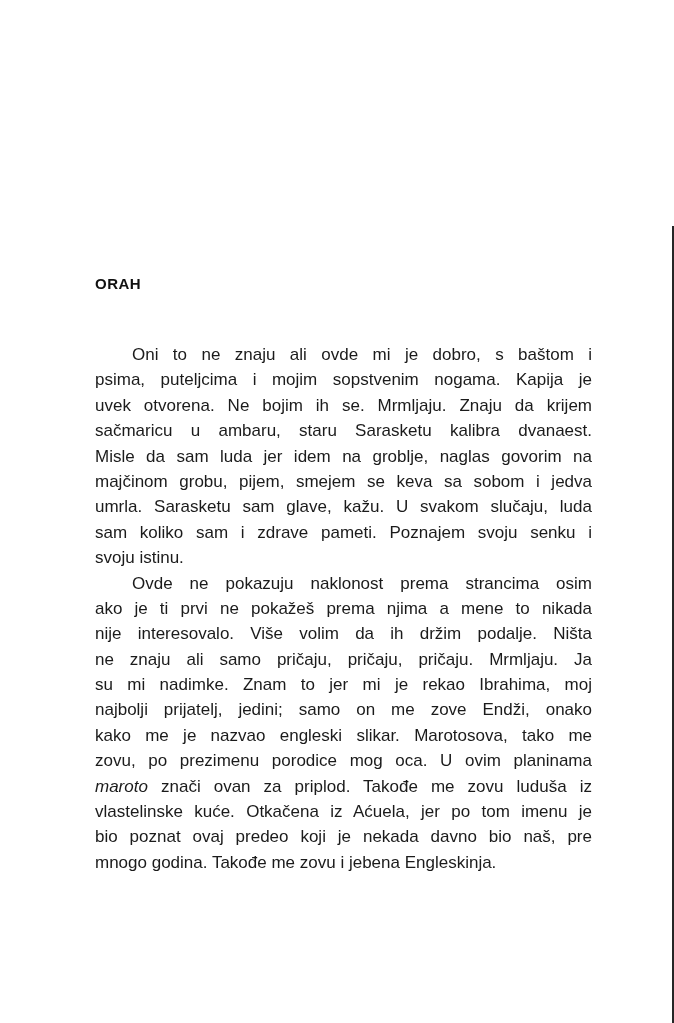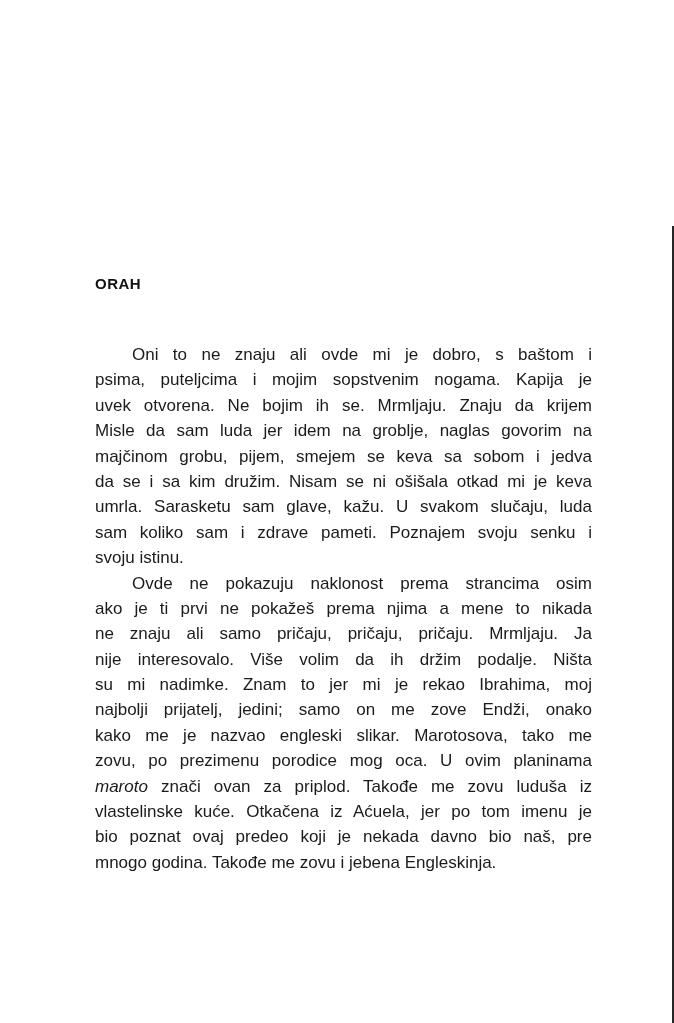--- a/index.html
+++ b/index.html
@@ -61,32 +61,32 @@
 <body>
 
 <div class="page">
   <div class="content">
     <h1 class="chapter-title">ORAH</h1>
     <div class="text-block">
         <div class="paragraph">
           <div class="line para-first"><span>Oni to ne znaju ali ovde mi je dobro, s baštom i</span></div>
           <div class="line"><span>psima, puteljcima i mojim sopstvenim nogama. Kapija je</span></div>
           <div class="line"><span>uvek otvorena. Ne bojim ih se. Mrmljaju. Znaju da krijem</span></div>
+          <div class="line"><span>sačmaricu u ambaru, staru Sarasketu kalibra dvanaest.</span></div>
           <div class="line"><span>Misle da sam luda jer idem na groblje, naglas govorim na</span></div>
           <div class="line"><span>majčinom grobu, pijem, smejem se keva sa sobom i jedva</span></div>
-          <div class="line"><span>da se i sa kim družim. Nisam se ni ošišala otkad mi je keva</span></div>
           <div class="line"><span>umrla. Sarasketu sam glave, kažu. U svakom slučaju, luda</span></div>
           <div class="line"><span>sam koliko sam i zdrave pameti. Poznajem svoju senku i</span></div>
           <div class="line para-last"><span>svoju istinu.</span></div>
         </div>
         <div class="paragraph">
           <div class="line para-first"><span>Ovde ne pokazuju naklonost prema strancima osim</span></div>
           <div class="line"><span>ako je ti prvi ne pokažeš prema njima a mene to nikada</span></div>
+          <div class="line"><span>nije interesovalo. Više volim da ih držim podalje. Ništa</span></div>
           <div class="line"><span>ne znaju ali samo pričaju, pričaju, pričaju. Mrmljaju. Ja</span></div>
-          <div class="line"><span>nije interesovalo. Više volim da ih držim podalje. Ništa</span></div>
           <div class="line"><span>su mi nadimke. Znam to jer mi je rekao Ibrahima, moj</span></div>
           <div class="line"><span>najbolji prijatelj, jedini; samo on me zove Endži, onako</span></div>
           <div class="line"><span>kako me je nazvao engleski slikar. Marotosova, tako me</span></div>
           <div class="line"><span>zovu, po prezimenu porodice mog oca. U ovim planinama</span></div>
           <div class="line"><span class="italic">maroto </span><span>znači ovan za priplod. Takođe me zovu luduša iz</span></div>
           <div class="line"><span>vlastelinske kuće. Otkačena iz Aćuela, jer po tom imenu je</span></div>
           <div class="line"><span>bio poznat ovaj predeo koji je nekada davno bio naš, pre</span></div>
           <div class="line para-last"><span>mnogo godina. Takođe me zovu i jebena Engleskinja.</span></div>
         </div>
       </div>

